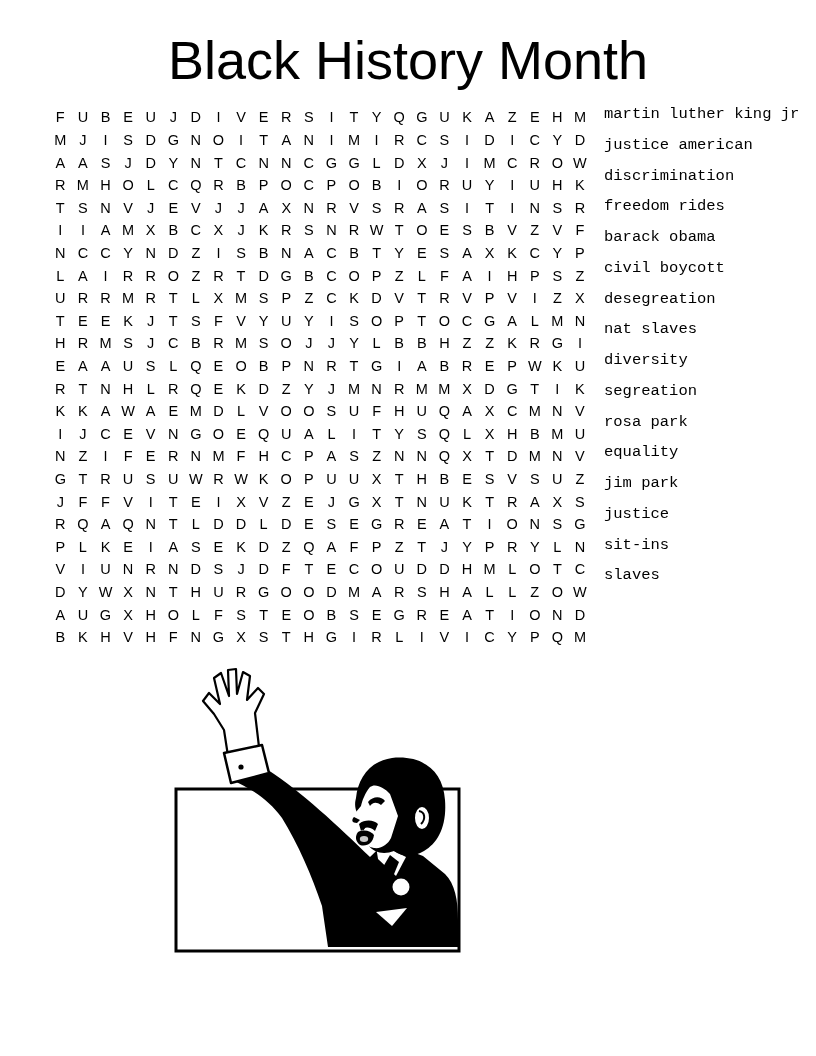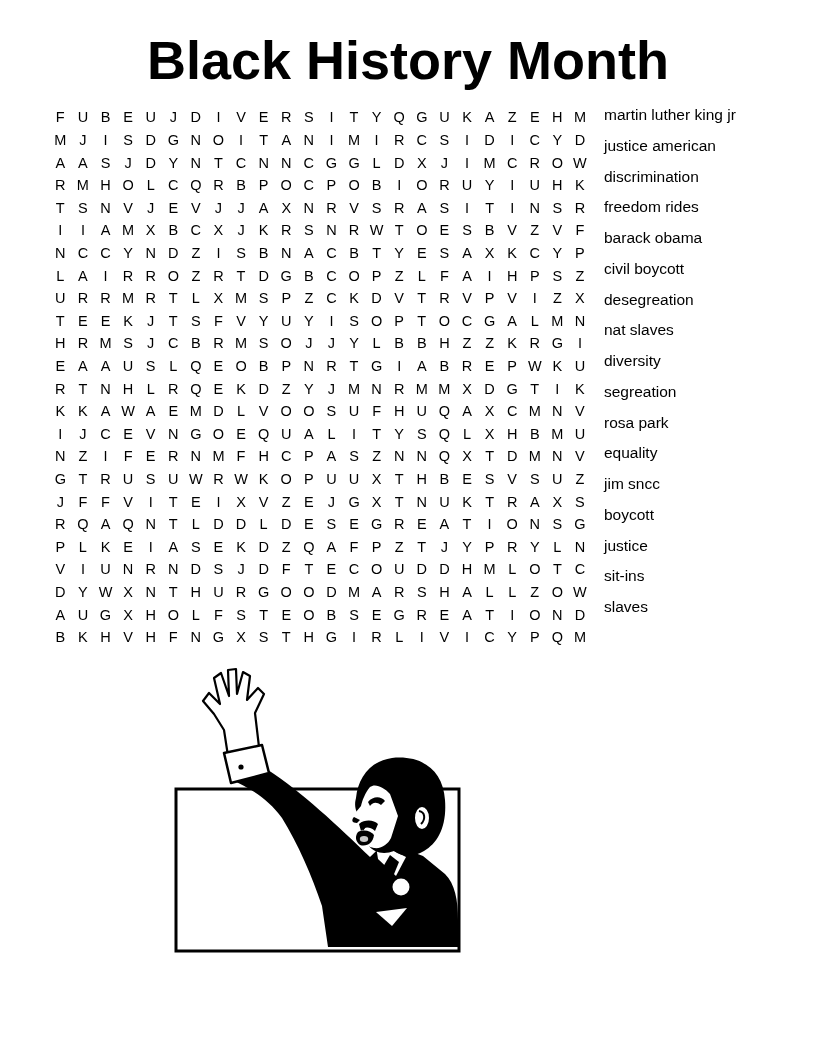--- a/index.html
+++ b/index.html
@@ -2,36 +2,36 @@
 <html><head>
 <meta charset="utf-8">
 <style>
   html,body{margin:0;padding:0;background:#ffffff;}
   .page{
     position:relative;width:816px;height:1056px;background:#ffffff;
     font-family:"Liberation Sans",sans-serif;color:#000;overflow:hidden;
   }
   .title{
     position:absolute;top:33px;left:0;width:100%;margin:0;
-    text-align:center;font-size:54px;font-weight:700;line-height:1;
+    text-align:center;font-size:54px;font-weight:400;line-height:1;
     letter-spacing:0px;
   }
   .grid{
     position:absolute;left:49px;top:106px;
     display:grid;grid-template-columns:repeat(24,22.6px);grid-auto-rows:22.62px;
   }
   .cell{
     display:flex;align-items:center;justify-content:center;
     font-size:14.5px;font-weight:400;
   }
   .words{
     position:absolute;left:604px;top:104px;margin:0;padding:0;list-style:none;
     font-size:15.5px;
   }
-  .words li{height:30.75px;line-height:21px;}
+  .words li{height:30.75px;line-height:21px;font-family:Liberation Mono, monospace;}
   .mlk{position:absolute;left:170px;top:660px;}
 </style>
 </head>
 <body>
 
 <div class="page">
 
   <h1 class="title">Black History Month</h1>
 
   <div class="grid">
@@ -619,22 +619,21 @@
       <li>discrimination</li>
       <li>freedom rides</li>
       <li>barack obama</li>
       <li>civil boycott</li>
       <li>desegreation</li>
       <li>nat slaves</li>
       <li>diversity</li>
       <li>segreation</li>
       <li>rosa park</li>
       <li>equality</li>
-      <li>jim sncc</li>
-      <li>boycott</li>
+      <li>jim park</li>
       <li>justice</li>
       <li>sit-ins</li>
       <li>slaves</li>
     </ul>
 
   <svg class="mlk" width="300" height="300" viewBox="0 0 300 300" aria-hidden="true">
     <g>
       <rect x="6" y="129" width="283" height="162" fill="#ffffff" stroke="#000000" stroke-width="3"></rect>
     </g>
     <g stroke-linejoin="round">

